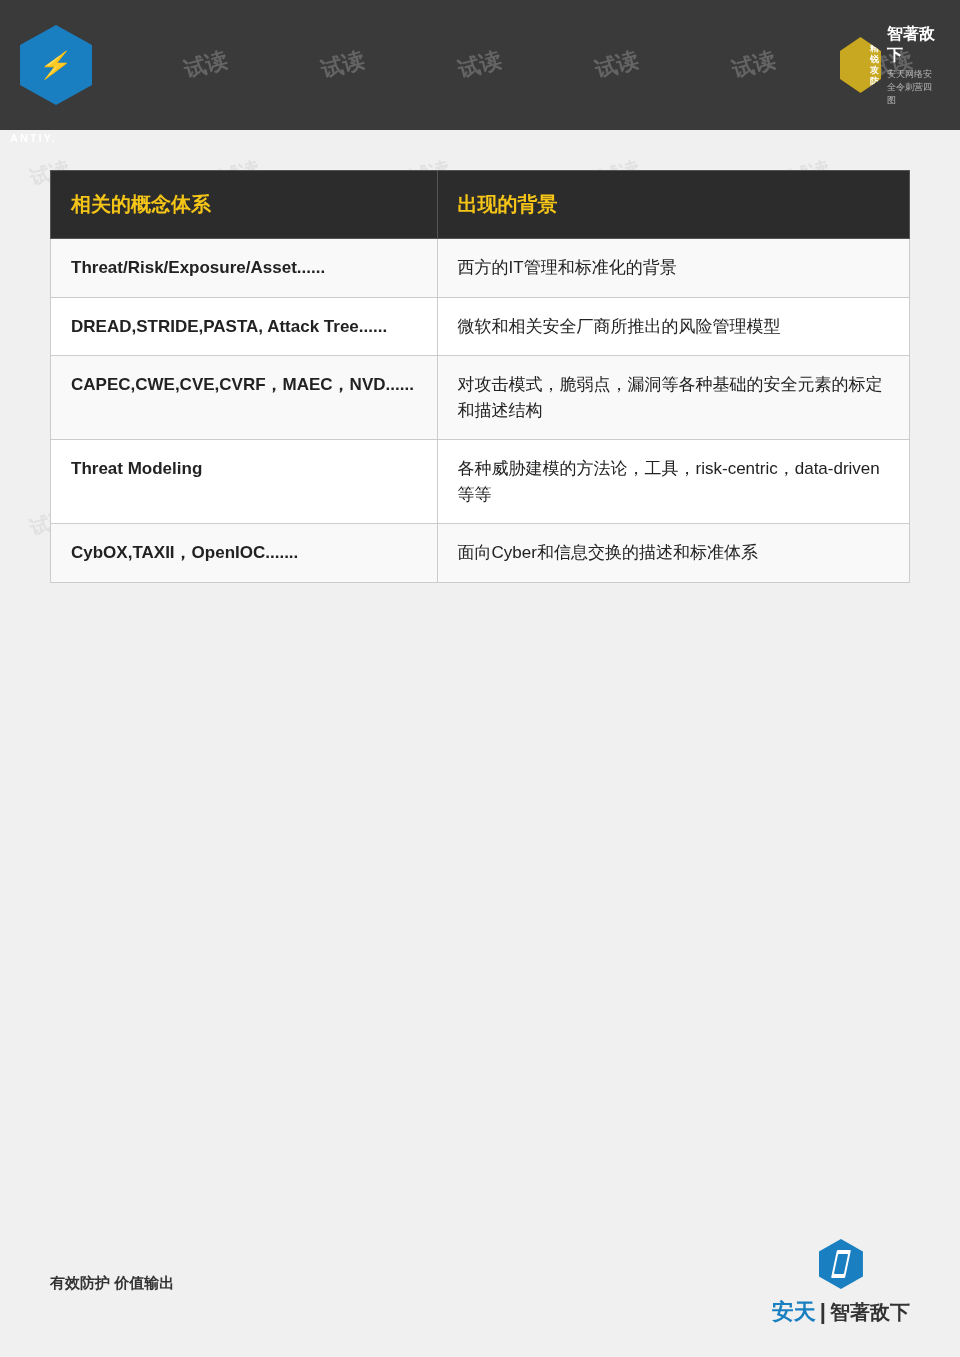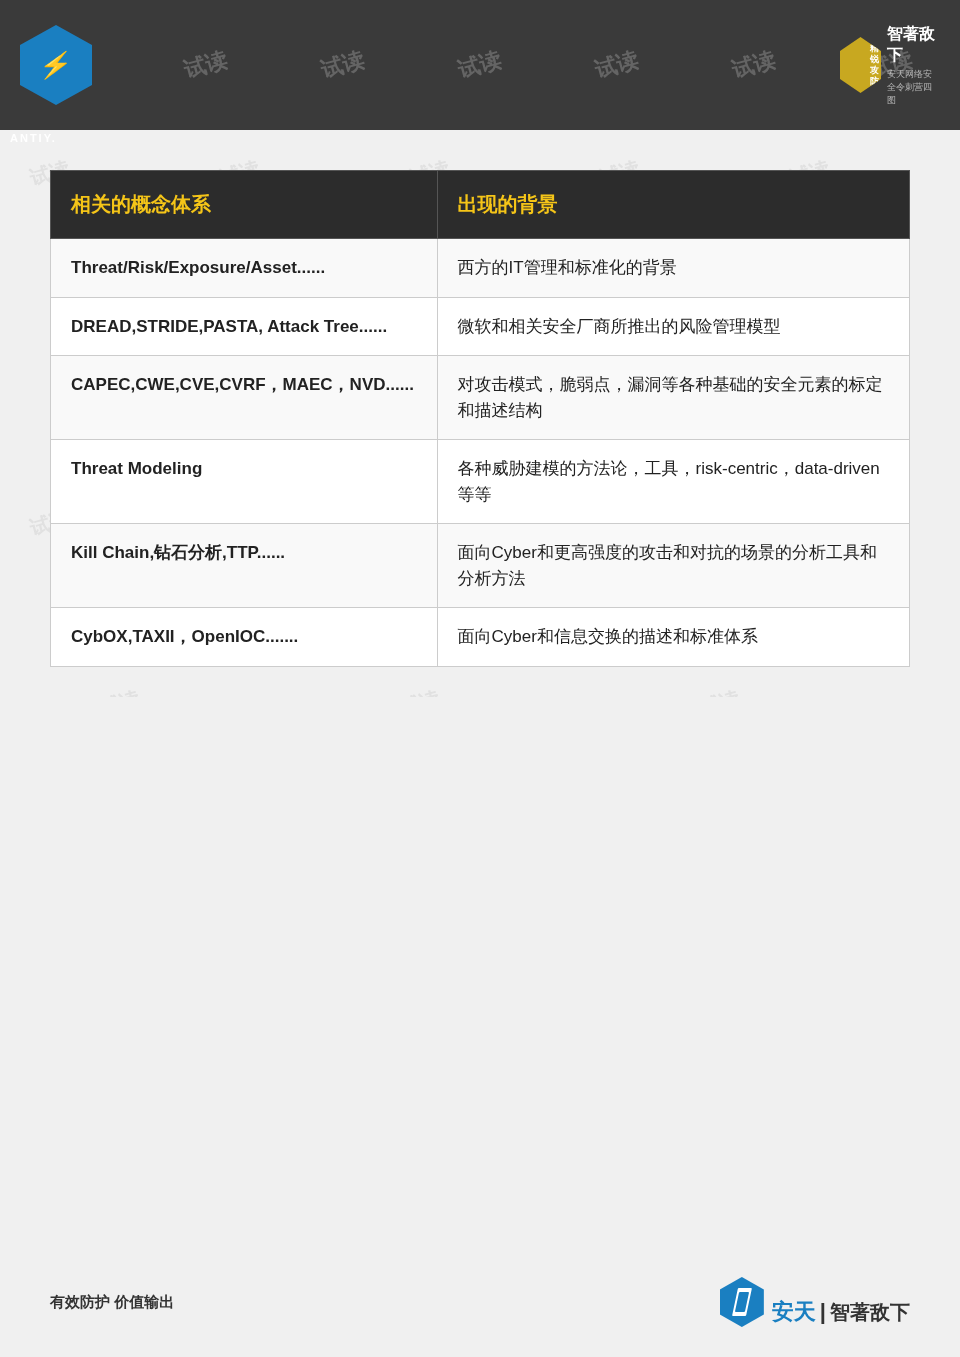--- a/index.html
+++ b/index.html
@@ -168,22 +168,23 @@
     }
 
     .footer-left {
       color: #333;
       font-size: 15px;
       font-weight: bold;
     }
 
     .footer-right {
       display: flex;
-      align-items: flex-end;
+      align-items: center;
       gap: 8px;
+      flex-direction: column;
     }
 
     .footer-logo-hex {
       width: 44px;
       height: 50px;
       background: #1a7fc1;
       clip-path: polygon(50% 0%, 100% 25%, 100% 75%, 50% 100%, 0% 75%, 0% 25%);
       display: flex;
       align-items: center;
       justify-content: center;
@@ -323,24 +324,20 @@
         </tr>
         <tr>
           <td class="col-left">CAPEC,CWE,CVE,CVRF，MAEC，NVD......</td>
           <td class="col-right">对攻击模式，脆弱点，漏洞等各种基础的安全元素的标定和描述结构</td>
         </tr>
         <tr>
           <td class="col-left">Threat Modeling</td>
           <td class="col-right">各种威胁建模的方法论，工具，risk-centric，data-driven等等</td>
         </tr>
         <tr>
-          <td class="col-left">Kill Chain,钻石分析,TTP......</td>
-          <td class="col-right">面向Cyber和更高强度的攻击和对抗的场景的分析工具和分析方法</td>
-        </tr>
-        <tr>
           <td class="col-left">CybOX,TAXII，OpenIOC.......</td>
           <td class="col-right">面向Cyber和信息交换的描述和标准体系</td>
         </tr>
       </tbody>
   </table>
 </div>
 
 <div class="footer">
   <div class="footer-left">有效防护 价值输出</div>
   <div class="footer-right">

